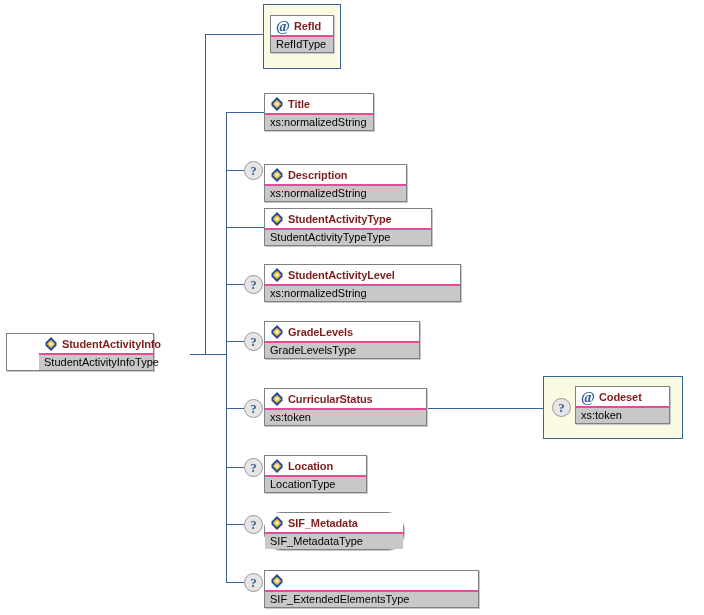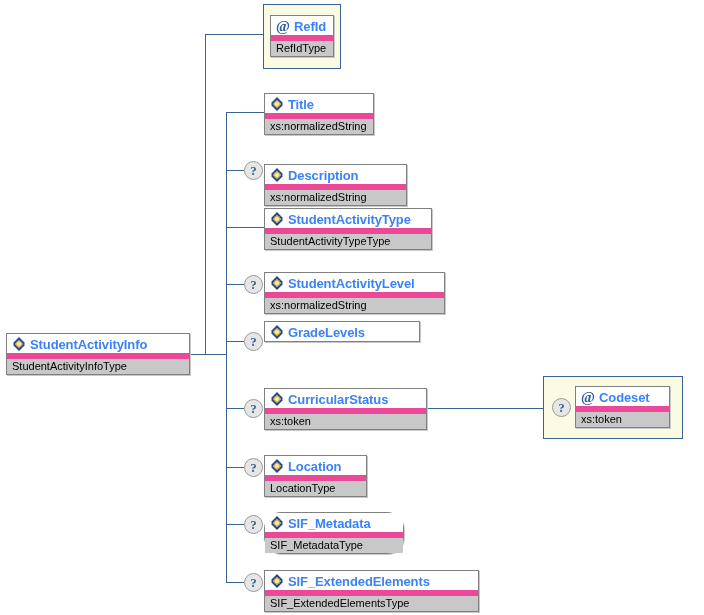--- a/index.html
+++ b/index.html
@@ -36,29 +36,29 @@
     box-shadow: 1px 1px 0 #c8c8c8;
   }
   .node .title-row {
     display: flex;
     align-items: center;
     background: #ffffff;
     padding: 2px 6px 1px 4px;
     white-space: nowrap;
   }
   .node .name {
-    font-size: 13px;
+    font-size: 11px;
     font-weight: bold;
-    color: #3b82f6;
+    color: #7f1d1d;
     letter-spacing: -0.1px;
     margin-left: 3px;
   }
   .node .type-row {
     background: #c8c8c8;
-    border-top: 6px solid #ec4899;
+    border-top: 2px solid #ec4899;
     padding: 1px 6px 2px 5px;
     font-size: 11px;
     color: #000000;
     white-space: nowrap;
   }
 
   
   .attr-wrap {
     position: absolute;
     box-sizing: border-box;
@@ -120,21 +120,21 @@
   <div class="line h" style="left:226px; top:227px; width:38px;"></div>
   <div class="line h" style="left:226px; top:284px; width:18px;"></div>
   <div class="line h" style="left:226px; top:341px; width:18px;"></div>
   <div class="line h" style="left:226px; top:408px; width:18px;"></div>
   <div class="line h" style="left:226px; top:467px; width:18px;"></div>
   <div class="line h" style="left:226px; top:524px; width:18px;"></div>
   <div class="line h" style="left:226px; top:582px; width:18px;"></div>
 
   <div class="line h" style="left:427px; top:408px; width:126px;"></div>
 
-  <div class="node" style="left:6px; top:333px; width:184px;">
+  <div class="node" style="left:6px; top:333px; width:148px;padding-left:32px;">
     <div class="title-row">
       <span class="icon">
         <svg width="16" height="16" viewBox="0 0 16 16">
           <path d="M8 1 L14 7 L12.5 8.5 L8 4 L3.5 8.5 L2 7 Z" fill="#23479c"></path>
           <path d="M2 9 L3.5 7.5 L8 12 L12.5 7.5 L14 9 L8 15 Z" fill="#23479c"></path>
           <circle cx="8" cy="8" r="3.1" fill="#f5c518" stroke="#b38b00" stroke-width="0.7"></circle>
           <path d="M8 5.2 L10.8 8 L8 10.8 L5.2 8 Z" fill="#eef2fb" opacity="0.75"></path>
         </svg>
       </span>
       <span class="name">StudentActivityInfo</span>
@@ -191,21 +191,21 @@
           <circle cx="8" cy="8" r="3.1" fill="#f5c518" stroke="#b38b00" stroke-width="0.7"></circle>
           <path d="M8 5.2 L10.8 8 L8 10.8 L5.2 8 Z" fill="#eef2fb" opacity="0.75"></path>
         </svg>
       </span>
       <span class="name">StudentActivityType</span>
     </div>
     <div class="type-row">StudentActivityTypeType</div>
   </div>
 
   <div class="qmark" style="left:244px; top:275px;">?</div>
-  <div class="node" style="left:264px; top:272px; width:181px;">
+  <div class="node" style="left:264px; top:264px; width:197px;">
     <div class="title-row">
       <span class="icon">
         <svg width="16" height="16" viewBox="0 0 16 16">
           <path d="M8 1 L14 7 L12.5 8.5 L8 4 L3.5 8.5 L2 7 Z" fill="#23479c"></path>
           <path d="M2 9 L3.5 7.5 L8 12 L12.5 7.5 L14 9 L8 15 Z" fill="#23479c"></path>
           <circle cx="8" cy="8" r="3.1" fill="#f5c518" stroke="#b38b00" stroke-width="0.7"></circle>
           <path d="M8 5.2 L10.8 8 L8 10.8 L5.2 8 Z" fill="#eef2fb" opacity="0.75"></path>
         </svg>
       </span>
       <span class="name">StudentActivityLevel</span>
@@ -219,20 +219,21 @@
       <span class="icon">
         <svg width="16" height="16" viewBox="0 0 16 16">
           <path d="M8 1 L14 7 L12.5 8.5 L8 4 L3.5 8.5 L2 7 Z" fill="#23479c"></path>
           <path d="M2 9 L3.5 7.5 L8 12 L12.5 7.5 L14 9 L8 15 Z" fill="#23479c"></path>
           <circle cx="8" cy="8" r="3.1" fill="#f5c518" stroke="#b38b00" stroke-width="0.7"></circle>
           <path d="M8 5.2 L10.8 8 L8 10.8 L5.2 8 Z" fill="#eef2fb" opacity="0.75"></path>
         </svg>
       </span>
       <span class="name">GradeLevels</span>
     </div>
+    <div class="type-row">GradeLevelsType</div>
   </div>
 
   <div class="qmark" style="left:244px; top:399px;">?</div>
   <div class="node" style="left:264px; top:388px; width:163px;">
     <div class="title-row">
       <span class="icon">
         <svg width="16" height="16" viewBox="0 0 16 16">
           <path d="M8 1 L14 7 L12.5 8.5 L8 4 L3.5 8.5 L2 7 Z" fill="#23479c"></path>
           <path d="M2 9 L3.5 7.5 L8 12 L12.5 7.5 L14 9 L8 15 Z" fill="#23479c"></path>
           <circle cx="8" cy="8" r="3.1" fill="#f5c518" stroke="#b38b00" stroke-width="0.7"></circle>
@@ -290,18 +291,17 @@
   <div class="node" style="left:264px; top:570px; width:215px;">
     <div class="title-row">
       <span class="icon">
         <svg width="16" height="16" viewBox="0 0 16 16">
           <path d="M8 1 L14 7 L12.5 8.5 L8 4 L3.5 8.5 L2 7 Z" fill="#23479c"></path>
           <path d="M2 9 L3.5 7.5 L8 12 L12.5 7.5 L14 9 L8 15 Z" fill="#23479c"></path>
           <circle cx="8" cy="8" r="3.1" fill="#f5c518" stroke="#b38b00" stroke-width="0.7"></circle>
           <path d="M8 5.2 L10.8 8 L8 10.8 L5.2 8 Z" fill="#eef2fb" opacity="0.75"></path>
         </svg>
       </span>
-      <span class="name">SIF_ExtendedElements</span>
     </div>
     <div class="type-row">SIF_ExtendedElementsType</div>
   </div>
 
 </div>
 
 </body></html>

